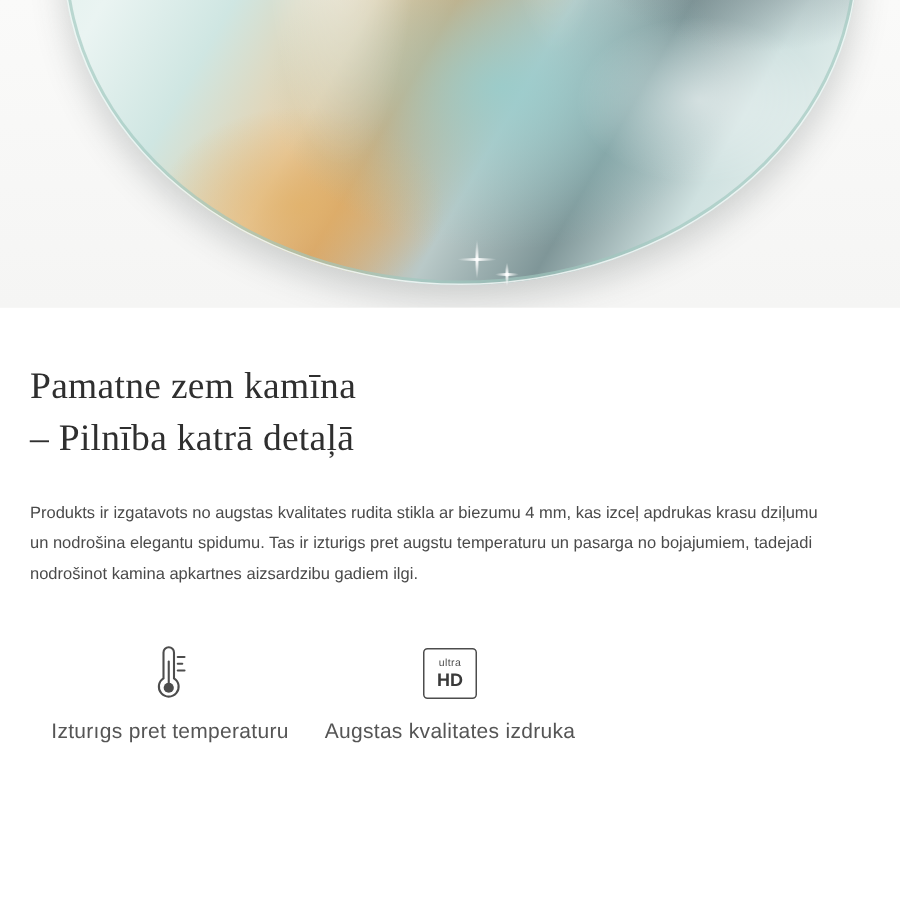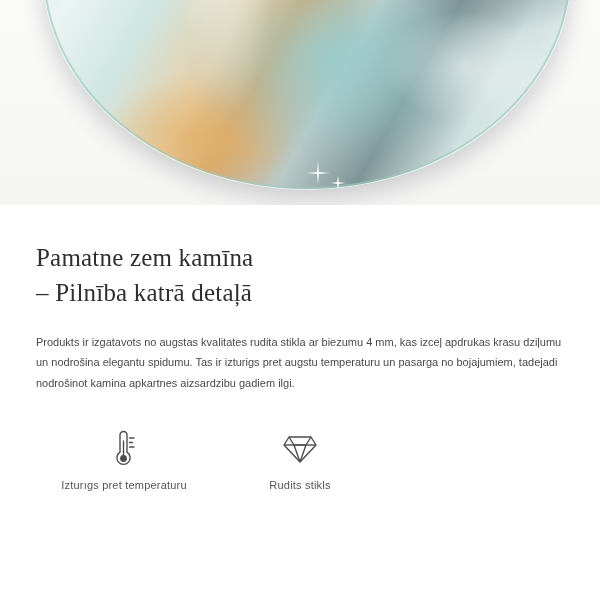--- a/index.html
+++ b/index.html
@@ -115,21 +115,21 @@
     width: 2px; height: 26px; margin-left: -1px; margin-top: -13px;
     background: linear-gradient(180deg, rgba(255,255,255,0), #fff 50%, rgba(255,255,255,0));
   }
   .sparkle.s1 { left: 305px; top: 160px; }
   .sparkle.s2 { left: 330px; top: 175px; width: 16px; height: 16px; }
   .sparkle.s2::before { width: 16px; margin-left: -8px; }
   .sparkle.s2::after { height: 16px; margin-top: -8px; }
 
   
   .content {
-    padding: 0 36px;
+    padding: 0 20px;
     box-sizing: border-box;
   }
   .headline {
     font-family: "Liberation Serif", serif;
     font-size: 25px;
     line-height: 1.38;
     color: #2f2f2f;
     font-weight: 400;
     margin-top: 36px;
     white-space: pre-line;
@@ -159,21 +159,21 @@
   }
   .feature-icon {
     height: 48px;
     display: flex;
     align-items: center;
     justify-content: center;
     color: #4d4d4d;
   }
   .feature-label {
     margin-top: 6px;
-    font-size: 11px;
+    font-size: 14px;
     color: #555555;
     text-align: center;
     letter-spacing: 0.2px;
   }
   .hd-box {
     width: 34px;
     height: 32px;
     border: 1.4px solid #4d4d4d;
     border-radius: 3px;
     display: flex;
@@ -223,32 +223,29 @@
             <line x1="16.5" y1="12" x2="16.5" y2="26"></line>
             <circle cx="16.5" cy="29.5" r="3.4" fill="#4d4d4d" stroke="none"></circle>
             <line x1="22.5" y1="9" x2="27" y2="9"></line>
             <line x1="22.5" y1="13.5" x2="25.5" y2="13.5"></line>
             <line x1="22.5" y1="18" x2="27" y2="18"></line>
           </svg>
         </div>
         <div class="feature-label">Izturıgs pret temperaturu</div>
       </div>
 
-
-
       <div class="feature">
         <div class="feature-icon">
-          <svg width="36" height="34" viewBox="0 0 36 34" fill="none" stroke="#4d4d4d" stroke-width="1.4" stroke-linejoin="round">
-            <path d="M7 5 H29 L34 13 L18 30 L2 13 Z"></path>
-            <path d="M2 13 H34"></path>
-            <path d="M7 5 L12 13 L18 30"></path>
-            <path d="M29 5 L24 13 L18 30"></path>
-            <path d="M12 13 H24"></path>
-          </svg>
+          <div class="hd-box">
+            <span class="hd-top">ultra</span>
+            <span class="hd-bottom">HD</span>
+          </div>
         </div>
-        <div class="feature-label">Rudits stikls</div>
+        <div class="feature-label">Augstas kvalitates izdruka</div>
       </div>
+
+
 
 
 
     </div>
   </div>
 </div>
 
 </body></html>

